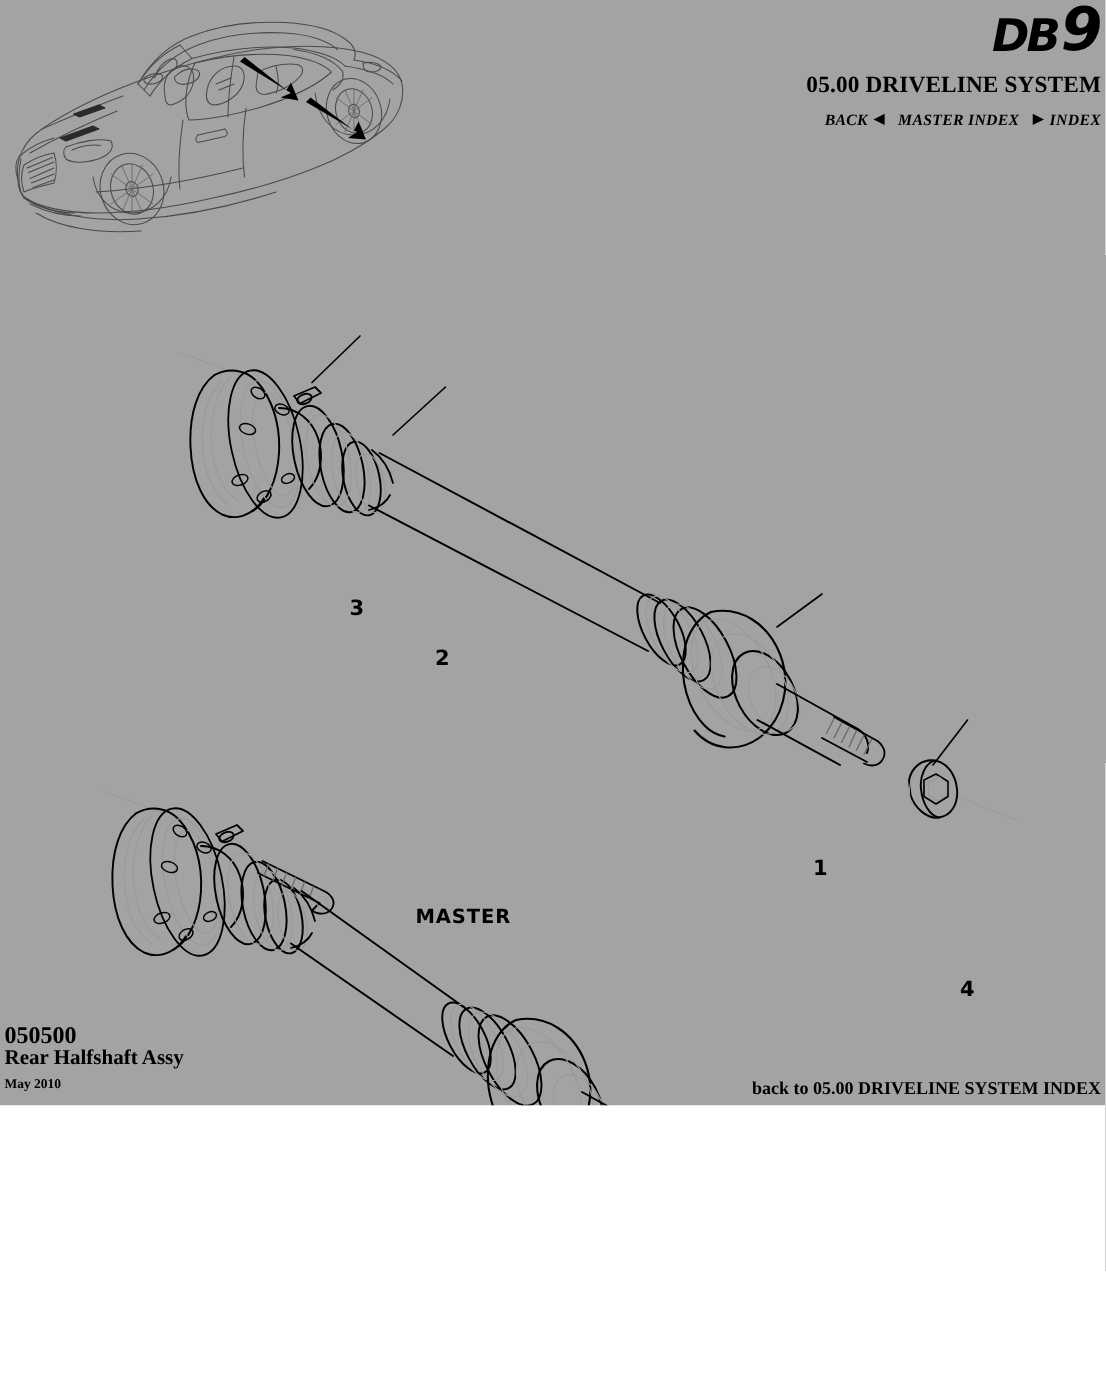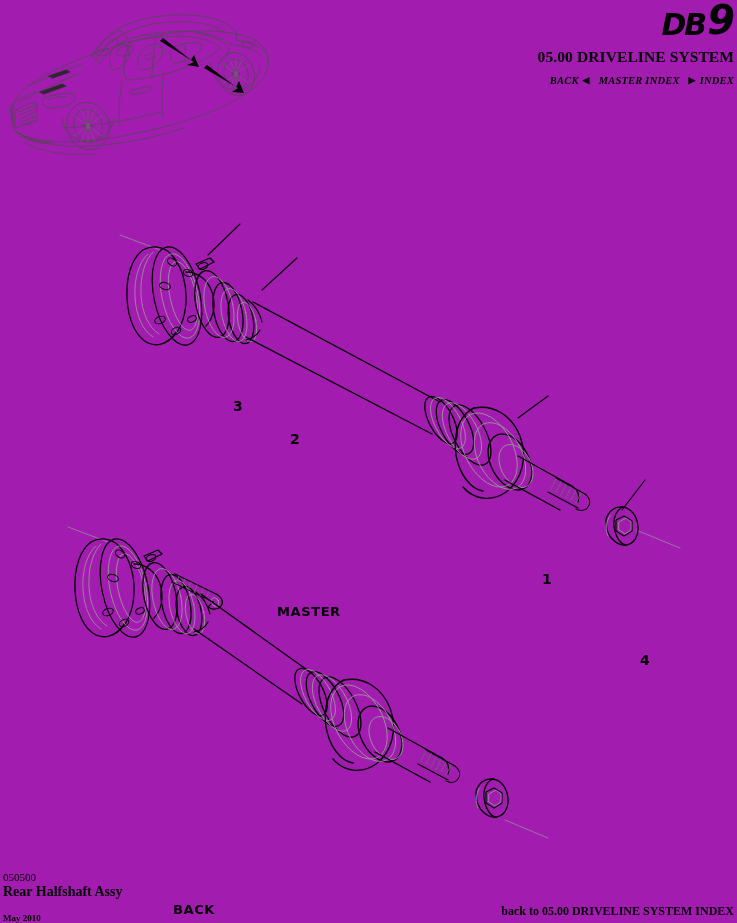--- a/index.html
+++ b/index.html
@@ -8,22 +8,22 @@
     padding: 0;
     background: #ffffff;
   }
   body {
     font-family: "Liberation Serif", serif;
     color: #000000;
   }
   #page {
     position: relative;
     width: 737px;
-    height: 923px;
-    background: #a21caf;
+    height: 737px;
+    background: #a3a3a3;
     overflow: hidden;
   }
 
   
   #header-right {
     position: absolute;
     right: 3px;
     top: 0;
     width: 420px;
     text-align: right;
@@ -124,34 +124,34 @@
     width: 737px;
     height: 62px;
   }
   #footer-left {
     position: absolute;
     left: 3px;
     top: 9px;
     font-family: "Liberation Serif", serif;
   }
   #footer-part-no {
-    font-weight: normal;
-    font-size: 11px;
+    font-weight: bold;
+    font-size: 16px;
     line-height: 14px;
   }
   #footer-part-name {
     font-weight: bold;
     font-size: 14px;
     line-height: 15px;
   }
   #footer-date {
     font-weight: bold;
     font-size: 9px;
     line-height: 14px;
-    margin-top: 12px;
+    margin-top: 2px;
   }
   #footer-index-link {
     position: absolute;
     right: 3px;
     bottom: 4px;
     font-family: "Liberation Serif", serif;
     font-weight: bold;
     font-size: 12px;
     white-space: nowrap;
     cursor: pointer;

